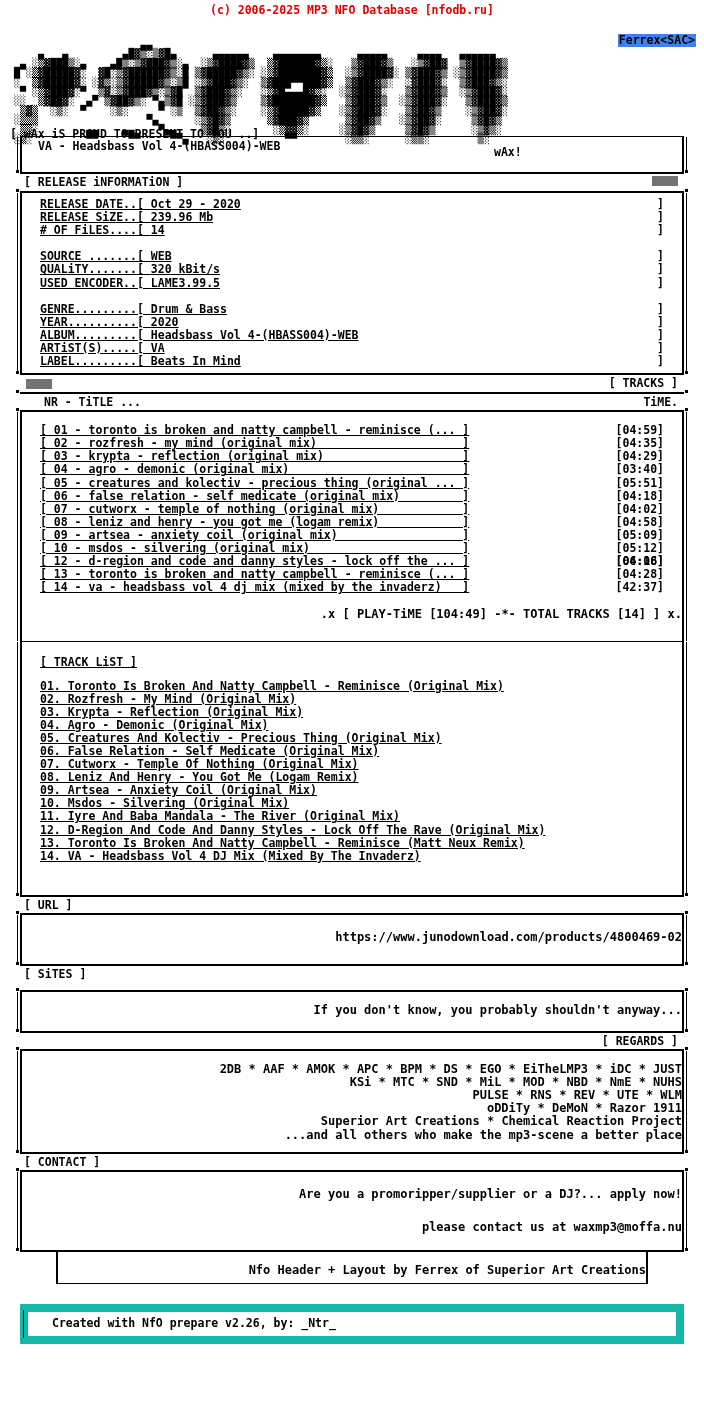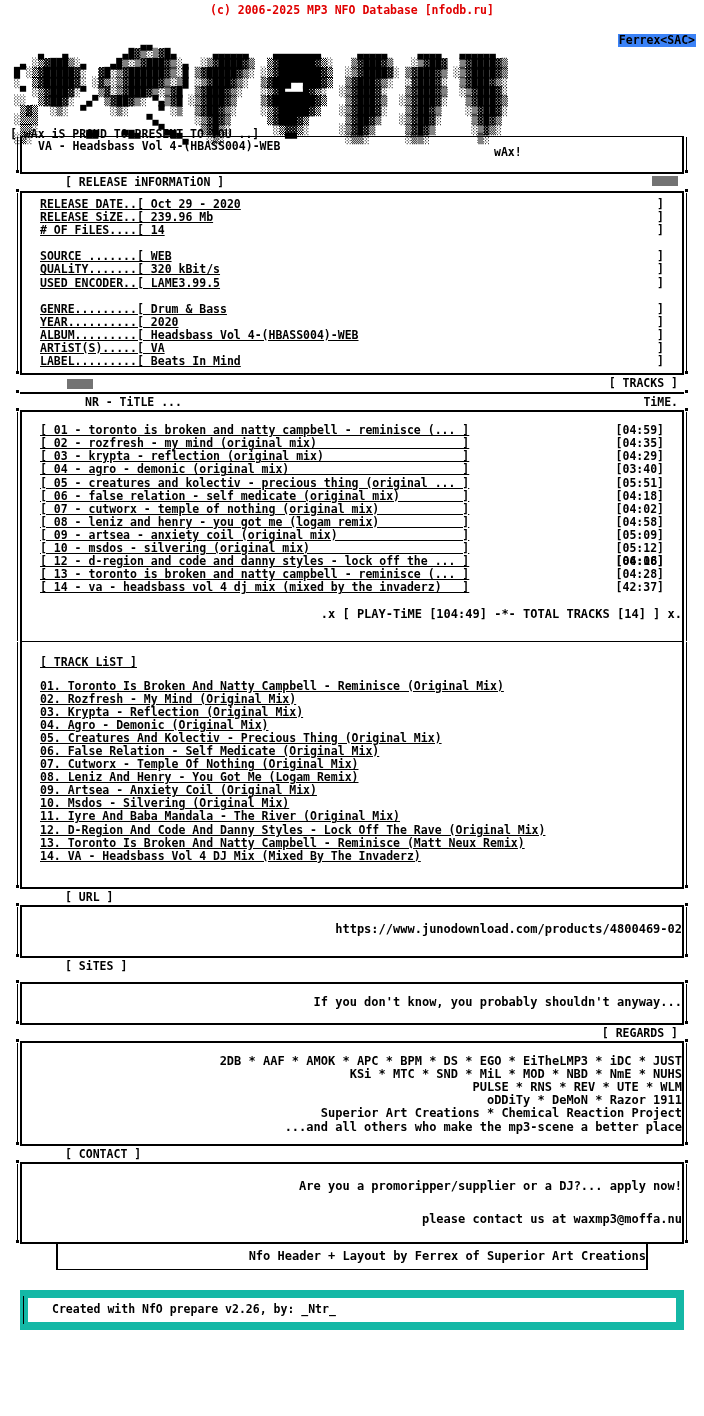--- a/index.html
+++ b/index.html
@@ -112,21 +112,20 @@
     position: absolute;
     top: -4px;
     width: 3px; height: 3px;
     background: #000;
   }
   .hr::before { left: -4px; }
   .hr::after  { right: -4px; }
   .tagrow {
     position: relative;
     height: 17px;
-    margin-left: 41px;
   }
   .tag-l {
     position: absolute;
     left: 4px; top: 1px;
     font-size: 11.5px;
     line-height: 14px;
     font-weight: bold;
     white-space: pre;
   }
   .tag-r {
@@ -334,21 +333,21 @@
         <div class="spacer10"></div>
       </div>
     </div>
     <div class="thinline"></div>
   </div>
 
   <div class="sect">
     <div class="bx">
       <div class="dbl-l"></div>
       <div class="dbl-r"></div>
-      <div style="padding:14px 0 4px 0;">
+      <div style="padding:14px 0 12px 0;">
         <div class="inner">
           <div class="row">[ TRACK LiST ]</div>
           <div class="spacer10"></div>
           <div id="trackListItems">
               <div class="tl-item">01. Toronto Is Broken And Natty Campbell - Reminisce (Original Mix)</div>
               <div class="tl-item">02. Rozfresh - My Mind (Original Mix)</div>
               <div class="tl-item">03. Krypta - Reflection (Original Mix)</div>
               <div class="tl-item">04. Agro - Demonic (Original Mix)</div>
               <div class="tl-item">05. Creatures And Kolectiv - Precious Thing (Original Mix)</div>
               <div class="tl-item">06. False Relation - Self Medicate (Original Mix)</div>
@@ -439,21 +438,21 @@
       <div style="padding:16px 0 16px 0;">
         <div class="ctr">Are you a promoripper/supplier or a DJ?... apply now!</div>
         <div class="spacer20"></div>
         <div class="ctr">please contact us at waxmp3@moffa.nu</div>
       </div>
     </div>
     <div class="hr"></div>
   </div>
 
   <div class="credit-box">
-    <div style="padding:6px 0 6px 0;">
+    <div style="padding:12px 0 6px 0;">
       <div class="ctr">Nfo Header + Layout by Ferrex of Superior Art Creations</div>
     </div>
   </div>
 
   <div class="spacer20"></div>
 
   <div class="created-box">
     <div class="dbl"></div>
     <div class="txt">Created with NfO prepare v2.26, by: _Ntr_</div>
   </div>

